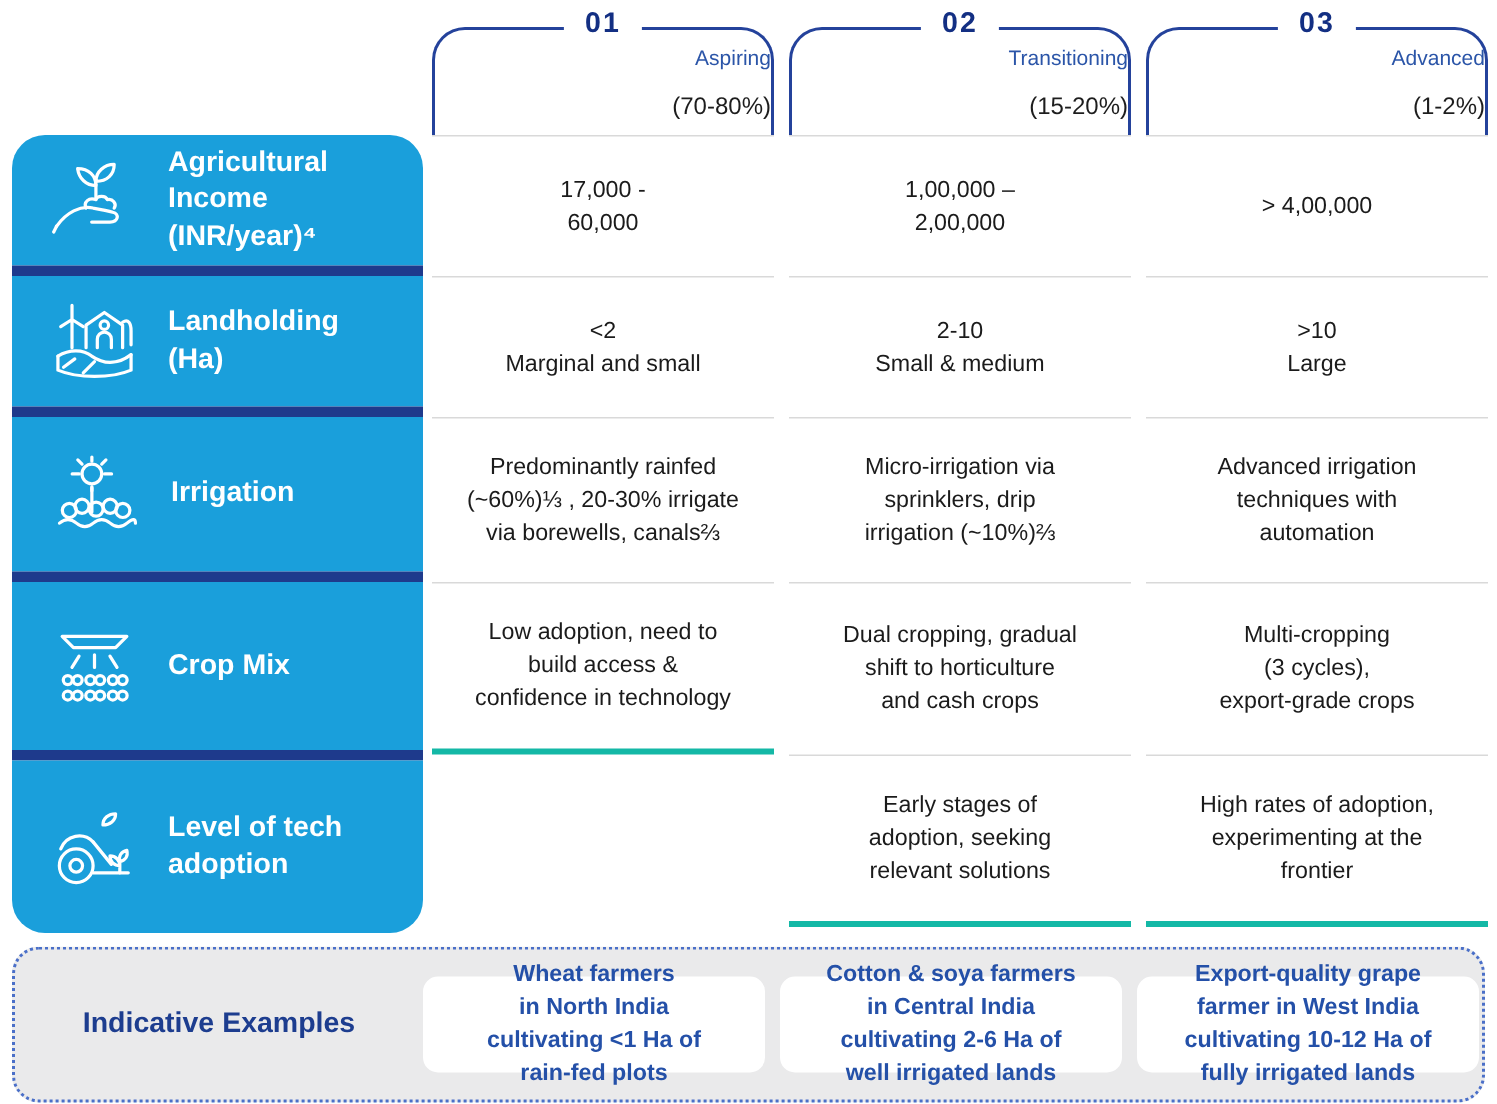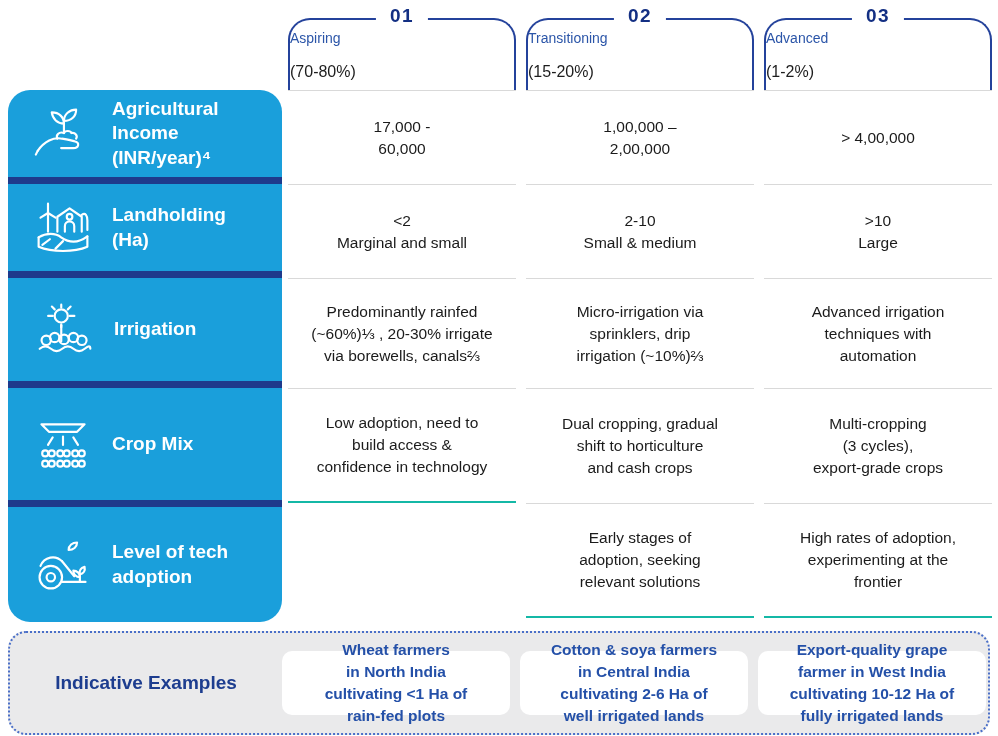--- a/index.html
+++ b/index.html
@@ -23,32 +23,32 @@
   .h-87 { height: 87px; } .h-103 { height: 103px; padding-left: 22px; } .h-108 { height: 112px; } .h-115 { height: 115px; }
 
   
   .cols { display: flex; margin-left: 6px; }
   .col { width: 228px; margin-right: 10px; display: flex; flex-direction: column; }
   .col:last-child { margin-right: 2px; }
 
   .bracket-wrap { height: 90px; position: relative; }
   .bracket { position: absolute; left: 0; right: 0; top: 18px; bottom: 0;
              border: 2px solid #24429B; border-bottom: none;
-             border-radius: 22px 22px 0 0; text-align: left; }
+             border-radius: 22px 22px 0 0; text-align: right; }
   .bracket-num { position: absolute; top: -15px; left: 50%; transform: translateX(-50%);
                  background: #ffffff; padding: 0 14px; font-size: 19px; font-weight: bold;
                  color: #132F83; letter-spacing: 1.5px; }
   .bracket-name { margin-top: 10px; font-size: 14px; color: #2B55A8; }
   .bracket-share { font-size: 16px; color: #1d1d1d; margin-top: 17px; }
 
   .cell { border-top: 1px solid #d9d9d9; display: flex; align-items: center;
           justify-content: center; text-align: center; font-size: 15.5px;
           line-height: 1.42; color: #1b1b1b; white-space: pre-line; padding: 4px 2px; }
   .c-94 { height: 94px; } .c-110 { height: 110px; } .c-115 { height: 115px; }
-  .col .cell:last-child { border-bottom: 2px solid #14b8a6; }
+  .col .cell:last-child { border-bottom: 4px solid #14b8a6; }
 
   
   .footer { margin: 9px 8px 0 8px; height: 104px; border: 2px dotted #4A6FC8;
             border-radius: 18px; background: #EAEAEB; display: flex; align-items: center; }
   .footer-label { width: 272px; flex-shrink: 0; text-align: center; font-size: 19px;
                   font-weight: bold; color: #1D3D8F; }
   .example-box { width: 228px; height: 64px; margin-right: 10px; background: #ffffff;
                  border-radius: 10px; display: flex; align-items: center; justify-content: center;
                  text-align: center; color: #2450A8; font-weight: bold; font-size: 15.5px;
                  line-height: 1.42; white-space: pre-line; flex-shrink: 0; }

